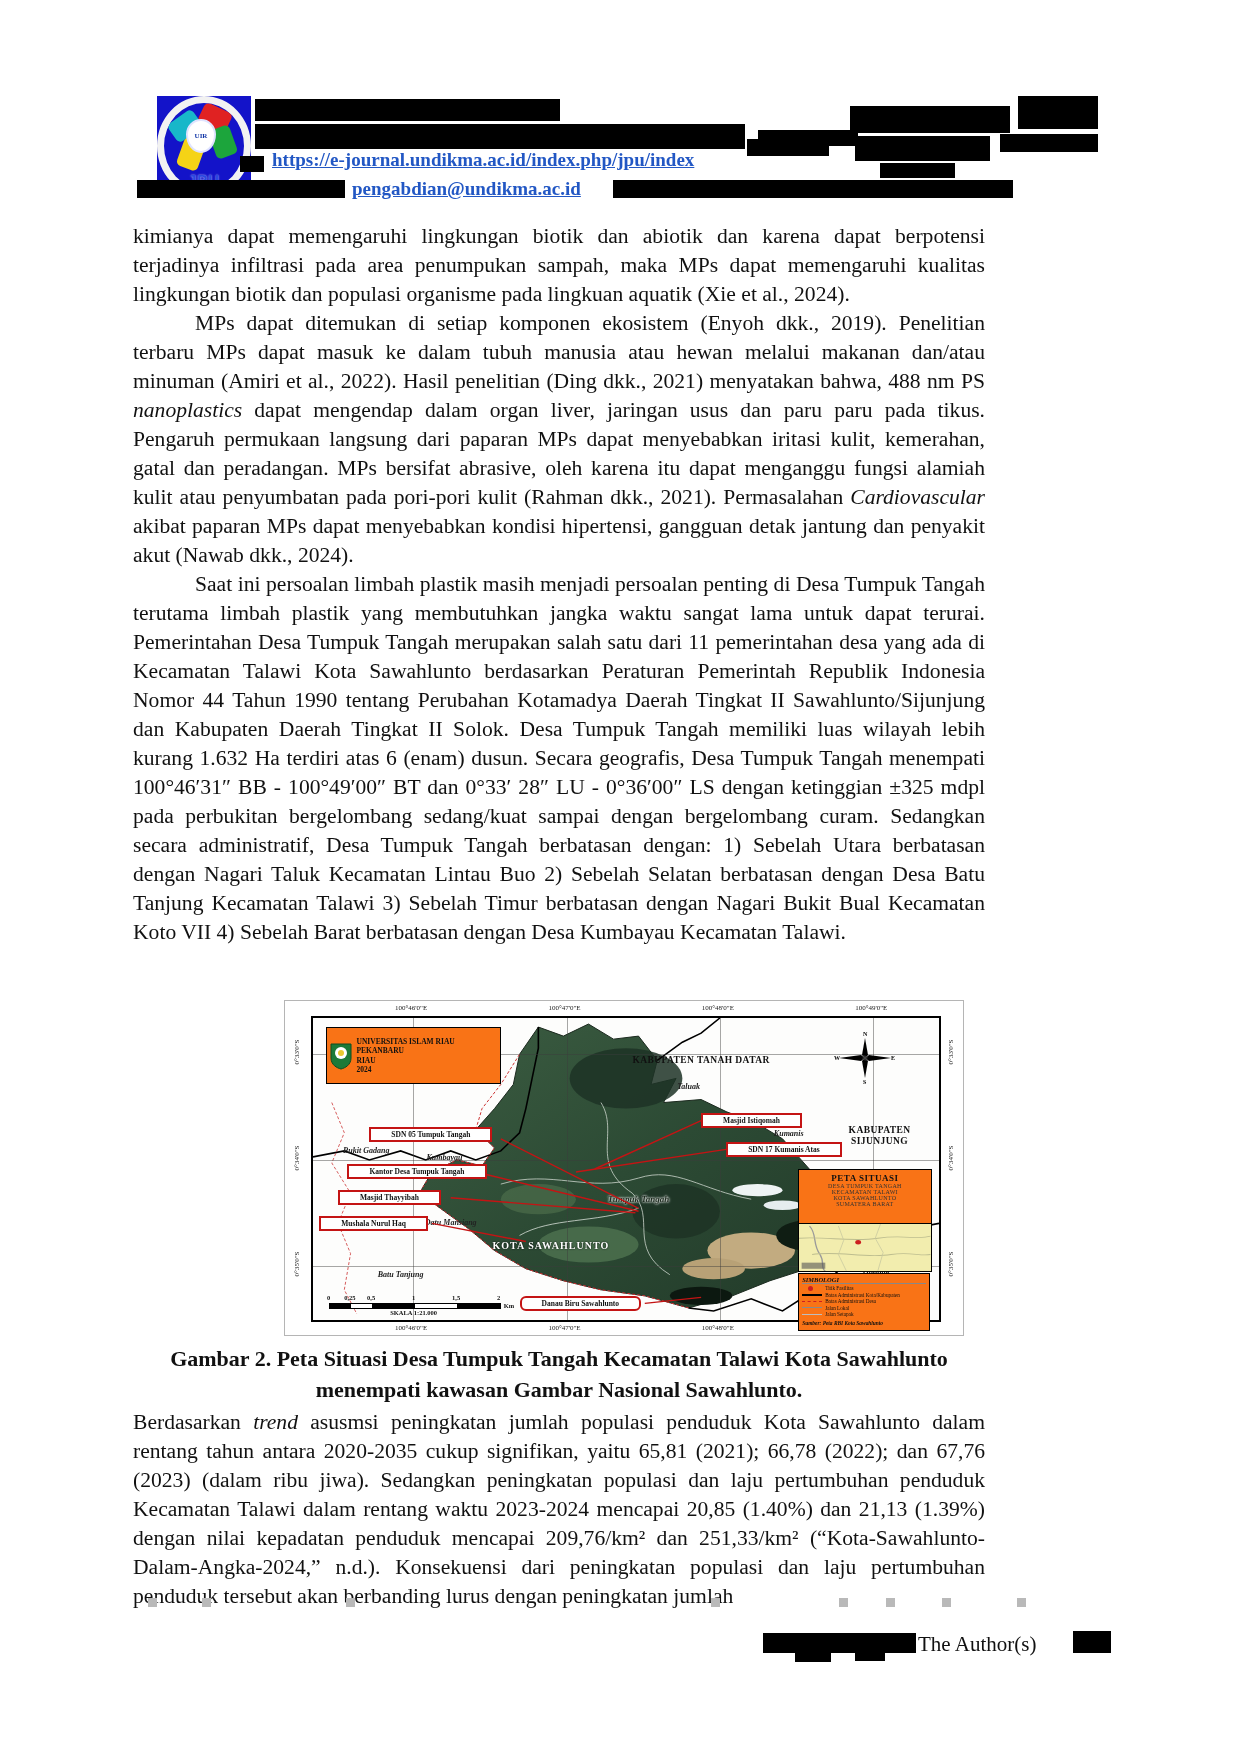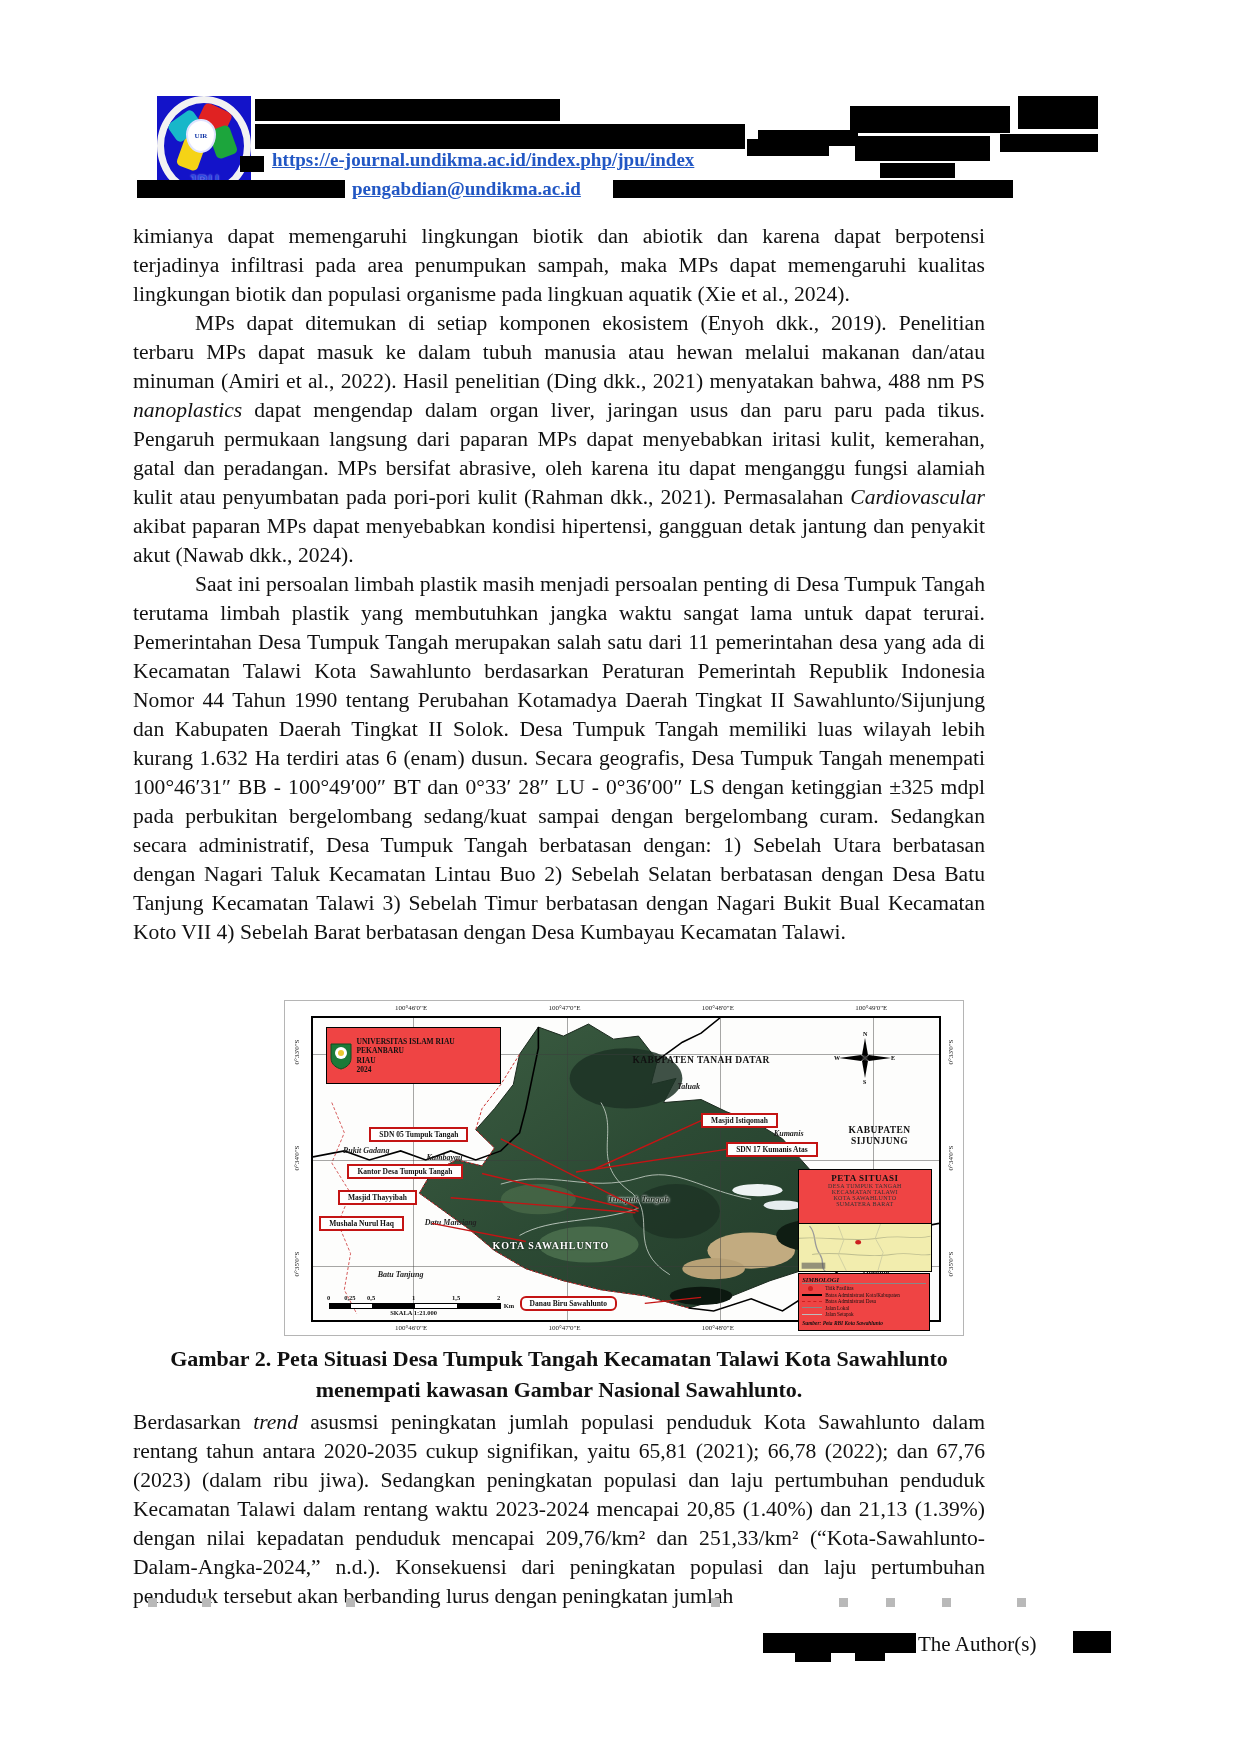--- a/index.html
+++ b/index.html
@@ -46,22 +46,22 @@
   .leaders{position:absolute;left:0;top:0;width:100%;height:100%;z-index:4;pointer-events:none;}
   .mlabel{position:absolute;transform:translate(-50%,-50%);text-align:center;z-index:3;
           white-space:nowrap;line-height:1.15;}
   .mlabel.region{font-weight:bold;font-size:9.5px;letter-spacing:.4px;white-space:normal;}
   .mlabel.place{font-style:italic;font-weight:bold;font-size:8px;color:#222;}
   .mlabel.place-big{font-style:italic;font-weight:bold;font-size:9px;color:#1d2b1f;
                     text-shadow:0 0 2px #fff,0 0 3px #fff;}
   .mlabel.city{color:#fff;font-weight:bold;font-size:10px;letter-spacing:1px;
                text-shadow:0 0 2px #000;white-space:normal;}
   .callout{position:absolute;border:2px solid #c41414;background:#fff;font-weight:bold;
-           font-size:7.5px;padding:1px 8px;white-space:nowrap;z-index:5;}
-  .panel{position:absolute;background:#ef4444;border:1px solid #000;z-index:6;}
+           font-size:7.5px;padding:1px 20px;white-space:nowrap;z-index:5;}
+  .panel{position:absolute;background:#f97316;border:1px solid #000;z-index:6;}
   .credit-box{left:2%;top:3%;width:27%;height:17%;display:flex;align-items:center;gap:4px;padding:2px;}
   .credit-text{font-weight:bold;font-size:7.5px;line-height:1.25;}
   .situasi-box{left:77.5%;top:50%;width:21%;height:17%;text-align:center;padding-top:3px;}
   .situasi-title{font-weight:bold;font-size:9px;letter-spacing:.5px;}
   .situasi-line{font-size:6px;letter-spacing:.3px;color:#333;}
   .inset-box{left:77.5%;top:68%;width:21%;height:15.5%;background:#f2edae;}
   .legend-box{left:77.5%;top:84.5%;width:21%;height:19%;padding:2px 3px;box-sizing:border-box;}
   .lg-title{font-weight:bold;font-size:6.5px;font-style:italic;border-bottom:1px solid #888;margin-bottom:1px;}
   .lg-row{display:flex;align-items:center;height:6.5px;}
   .sw{display:inline-block;width:20px;margin-right:3px;flex:0 0 20px;}

